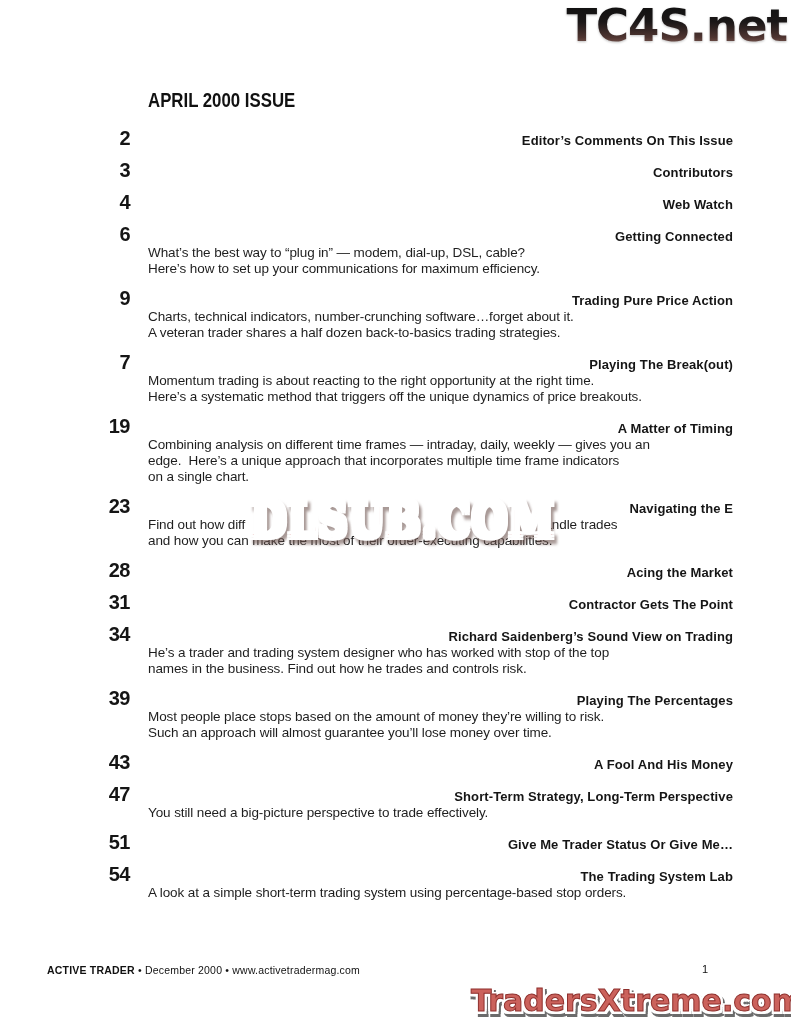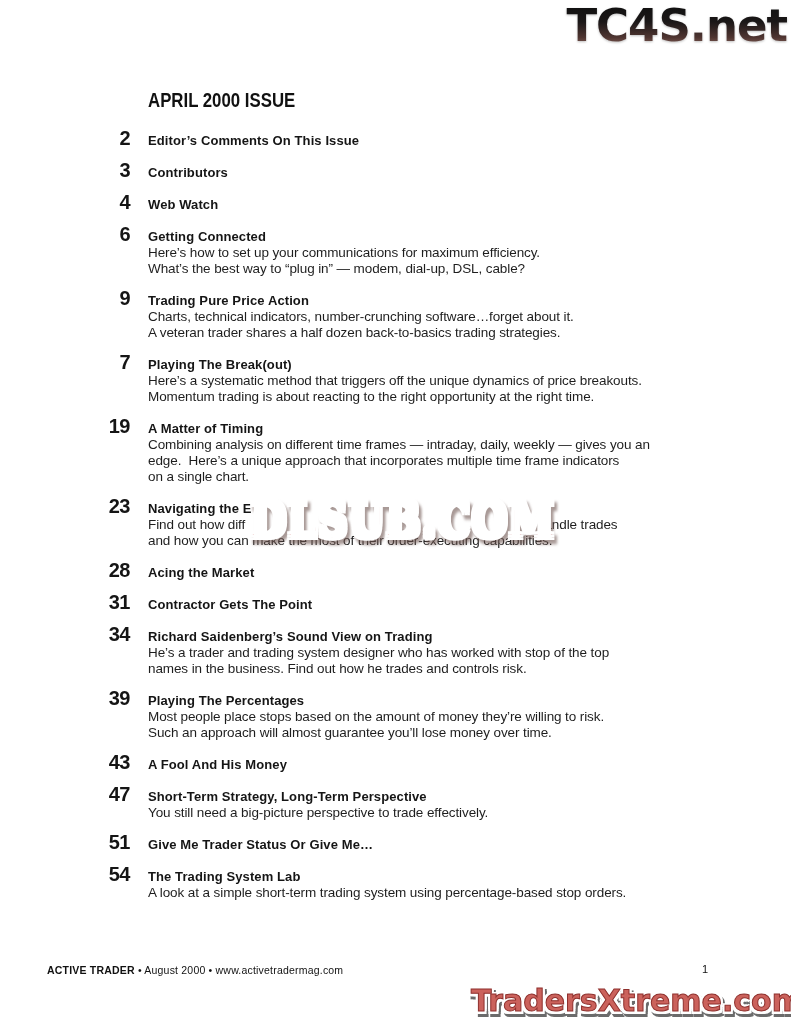--- a/index.html
+++ b/index.html
@@ -20,21 +20,21 @@
   }
 
   
   .main{position:absolute;left:47px;top:88px;width:710px;}
   .issue-title{margin:0 0 15px 101px;font-size:21px;line-height:24px;font-weight:bold;color:#111;}
   .issue-title .cond{display:inline-block;transform:scaleX(0.8);transform-origin:0 50%;white-space:nowrap;}
 
   .entry{display:flex;align-items:baseline;margin-bottom:10px;}
   .num{flex:0 0 83px;text-align:right;font-size:20px;line-height:22px;font-weight:bold;color:#151515;letter-spacing:-0.5px;}
   .content{margin-left:18px;width:585px;position:relative;}
-  .etitle{font-size:13px;line-height:16px;font-weight:bold;color:#151515;letter-spacing:0.1px;}
+  .etitle{font-size:13px;line-height:16px;font-weight:bold;color:#151515;letter-spacing:0.1px;text-align:right;}
   .desc{font-size:13.5px;line-height:16px;color:#1e1e1e;letter-spacing:-0.1px;white-space:pre-wrap;}
   .split{position:relative;height:16px;}
   .split .frag-right{position:absolute;left:389px;top:0;white-space:nowrap;}
 
   
   .dlsub{
     position:absolute;left:103px;top:-6px;z-index:4;
     font-family:"DejaVu Serif",serif;font-weight:bold;
     font-size:46px;line-height:48px;letter-spacing:2px;white-space:nowrap;
     transform:scale(0.88,1.05);transform-origin:0 0;
@@ -88,38 +88,38 @@
         <div class="entry">
           <div class="num">4</div>
           <div class="content">
             <div class="etitle">Web Watch</div>
           </div>
         </div>
         <div class="entry">
           <div class="num">6</div>
           <div class="content">
             <div class="etitle">Getting Connected</div>
+            <div class="desc">What’s the best way to “plug in” — modem, dial-up, DSL, cable?</div>
             <div class="desc">Here’s how to set up your communications for maximum efficiency.</div>
-            <div class="desc">What’s the best way to “plug in” — modem, dial-up, DSL, cable?</div>
           </div>
         </div>
         <div class="entry">
           <div class="num">9</div>
           <div class="content">
             <div class="etitle">Trading Pure Price Action</div>
             <div class="desc">Charts, technical indicators, number-crunching software…forget about it.</div>
             <div class="desc">A veteran trader shares a half dozen back-to-basics trading strategies.</div>
           </div>
         </div>
         <div class="entry">
           <div class="num">7</div>
           <div class="content">
             <div class="etitle">Playing The Break(out)</div>
+            <div class="desc">Momentum trading is about reacting to the right opportunity at the right time.</div>
             <div class="desc">Here’s a systematic method that triggers off the unique dynamics of price breakouts.</div>
-            <div class="desc">Momentum trading is about reacting to the right opportunity at the right time.</div>
           </div>
         </div>
         <div class="entry">
           <div class="num">19</div>
           <div class="content">
             <div class="etitle">A Matter of Timing</div>
             <div class="desc">Combining analysis on different time frames — intraday, daily, weekly — gives you an</div>
             <div class="desc">edge.  Here’s a unique approach that incorporates multiple time frame indicators</div>
             <div class="desc">on a single chart.</div>
           </div>
@@ -183,19 +183,19 @@
         <div class="entry">
           <div class="num">54</div>
           <div class="content">
             <div class="etitle">The Trading System Lab</div>
             <div class="desc">A look at a simple short-term trading system using percentage-based stop orders.</div>
           </div>
         </div>
       </div>
   </div>
 
-  <div class="footer"><span class="mag">ACTIVE TRADER</span><span> • August 2000 • www.activetradermag.com</span></div>
+  <div class="footer"><span class="mag">ACTIVE TRADER</span><span> • December 2000 • www.activetradermag.com</span></div>
 
   <div class="folio">1</div>
 
   <div class="txtreme">TradersXtreme.com</div>
 
 </div>
 
 </body></html>

